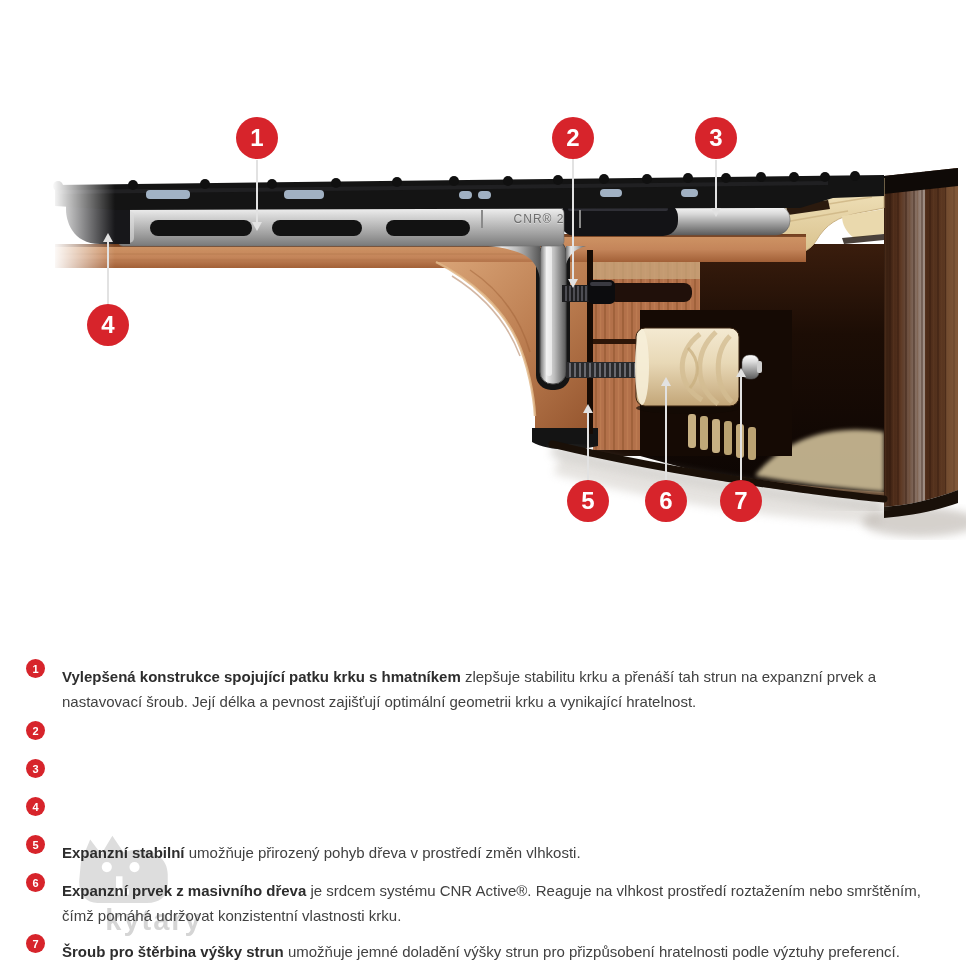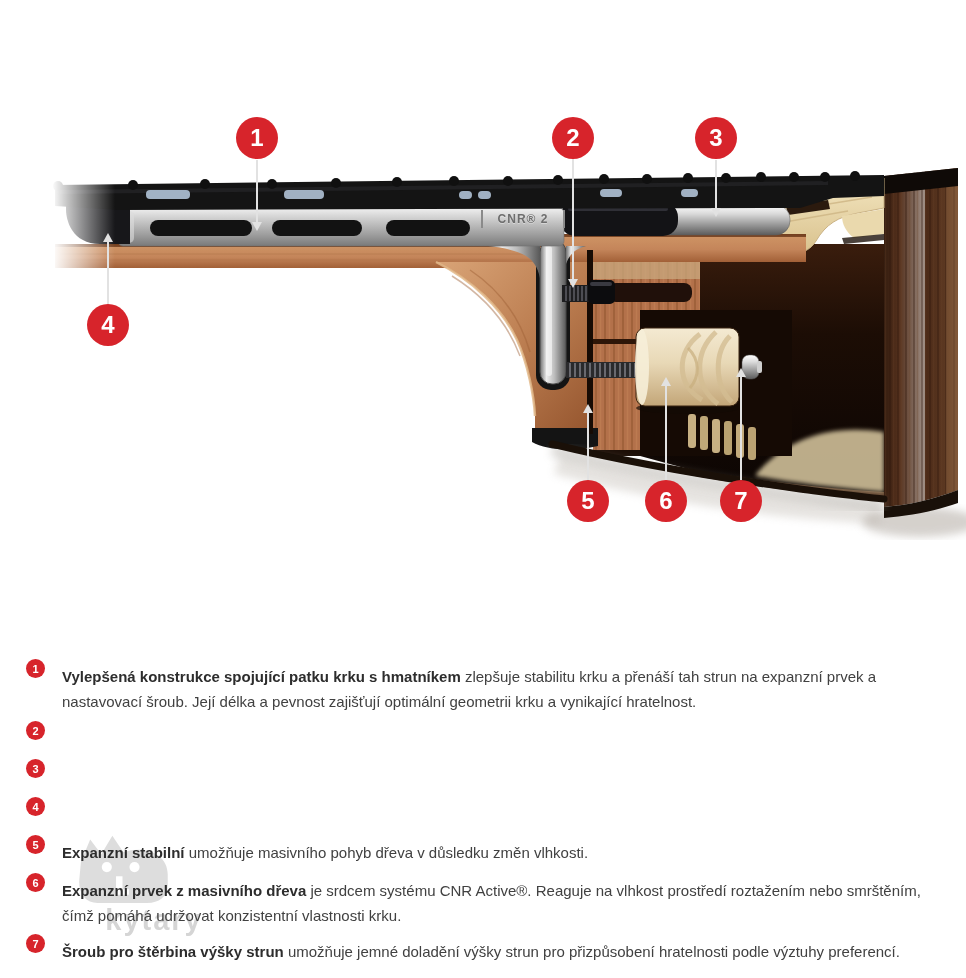--- a/index.html
+++ b/index.html
@@ -1,23 +1,23 @@
 <!DOCTYPE html>
 <html><head>
 <meta charset="utf-8">
 <style>
   html,body{margin:0;padding:0;background:#fff;}
   #page{position:relative;width:966px;height:978px;background:#fff;overflow:hidden;
         font-family:"Liberation Sans",sans-serif;}
   
   #photo-svg{position:absolute;left:0;top:0;width:966px;height:600px;}
   .engraving{position:absolute;left:481px;top:210px;width:80px;height:18px;
-     font-size:12px;font-weight:bold;color:#6e6e6e;letter-spacing:1px;text-align:center;
+     font-size:12px;font-weight:normal;color:#6e6e6e;letter-spacing:1px;text-align:center;
      line-height:18px;border-left:2px solid #8a8a8a;border-right:2px solid #8a8a8a;
-     text-shadow:0 1px 0 rgba(255,255,255,.35);}
+     text-shadow:0 1px 0 rgba(255,255,255,.35);padding-left:16px;}
   
   .callout{position:absolute;width:42px;height:42px;border-radius:50%;
      background:#d7242b;color:#fff;font-size:24px;font-weight:bold;
      display:flex;align-items:center;justify-content:center;z-index:5;}
   
   .lrow{position:absolute;left:26px;width:916px;display:flex;align-items:flex-start;z-index:3;}
   .badge{flex:0 0 auto;width:19px;height:19px;border-radius:50%;background:#d7242b;color:#fff;
      font-size:11px;font-weight:bold;display:flex;align-items:center;justify-content:center;
      margin-right:9px;margin-top:3px;}
   .ltext{margin:8px;font-size:15px;line-height:25px;color:#414141;max-width:882px;}
@@ -306,21 +306,21 @@
     <span class="badge">2</span>
   </div>
   <div class="lrow" style="top:756px">
     <span class="badge">3</span>
   </div>
   <div class="lrow" style="top:794px">
     <span class="badge">4</span>
   </div>
   <div class="lrow" style="top:832px">
     <span class="badge">5</span>
-    <p class="ltext"><b>Expanzní stabilní</b> <span>umožňuje masivního pohyb dřeva v důsledku změn vlhkosti.</span></p>
+    <p class="ltext"><b>Expanzní stabilní</b> <span>umožňuje přirozený pohyb dřeva v prostředí změn vlhkosti.</span></p>
   </div>
   <div class="lrow" style="top:870px">
     <span class="badge">6</span>
     <p class="ltext"><b>Expanzní prvek z masivního dřeva</b> <span>je srdcem systému CNR Active®. Reaguje na vlhkost prostředí roztažením nebo smrštěním, čímž pomáhá udržovat konzistentní vlastnosti krku.</span></p>
   </div>
   <div class="lrow" style="top:931px">
     <span class="badge">7</span>
     <p class="ltext"><b>Šroub pro štěrbina výšky strun</b> <span>umožňuje jemné doladění výšky strun pro přizpůsobení hratelnosti podle výztuhy preferencí.</span></p>
   </div>
 

